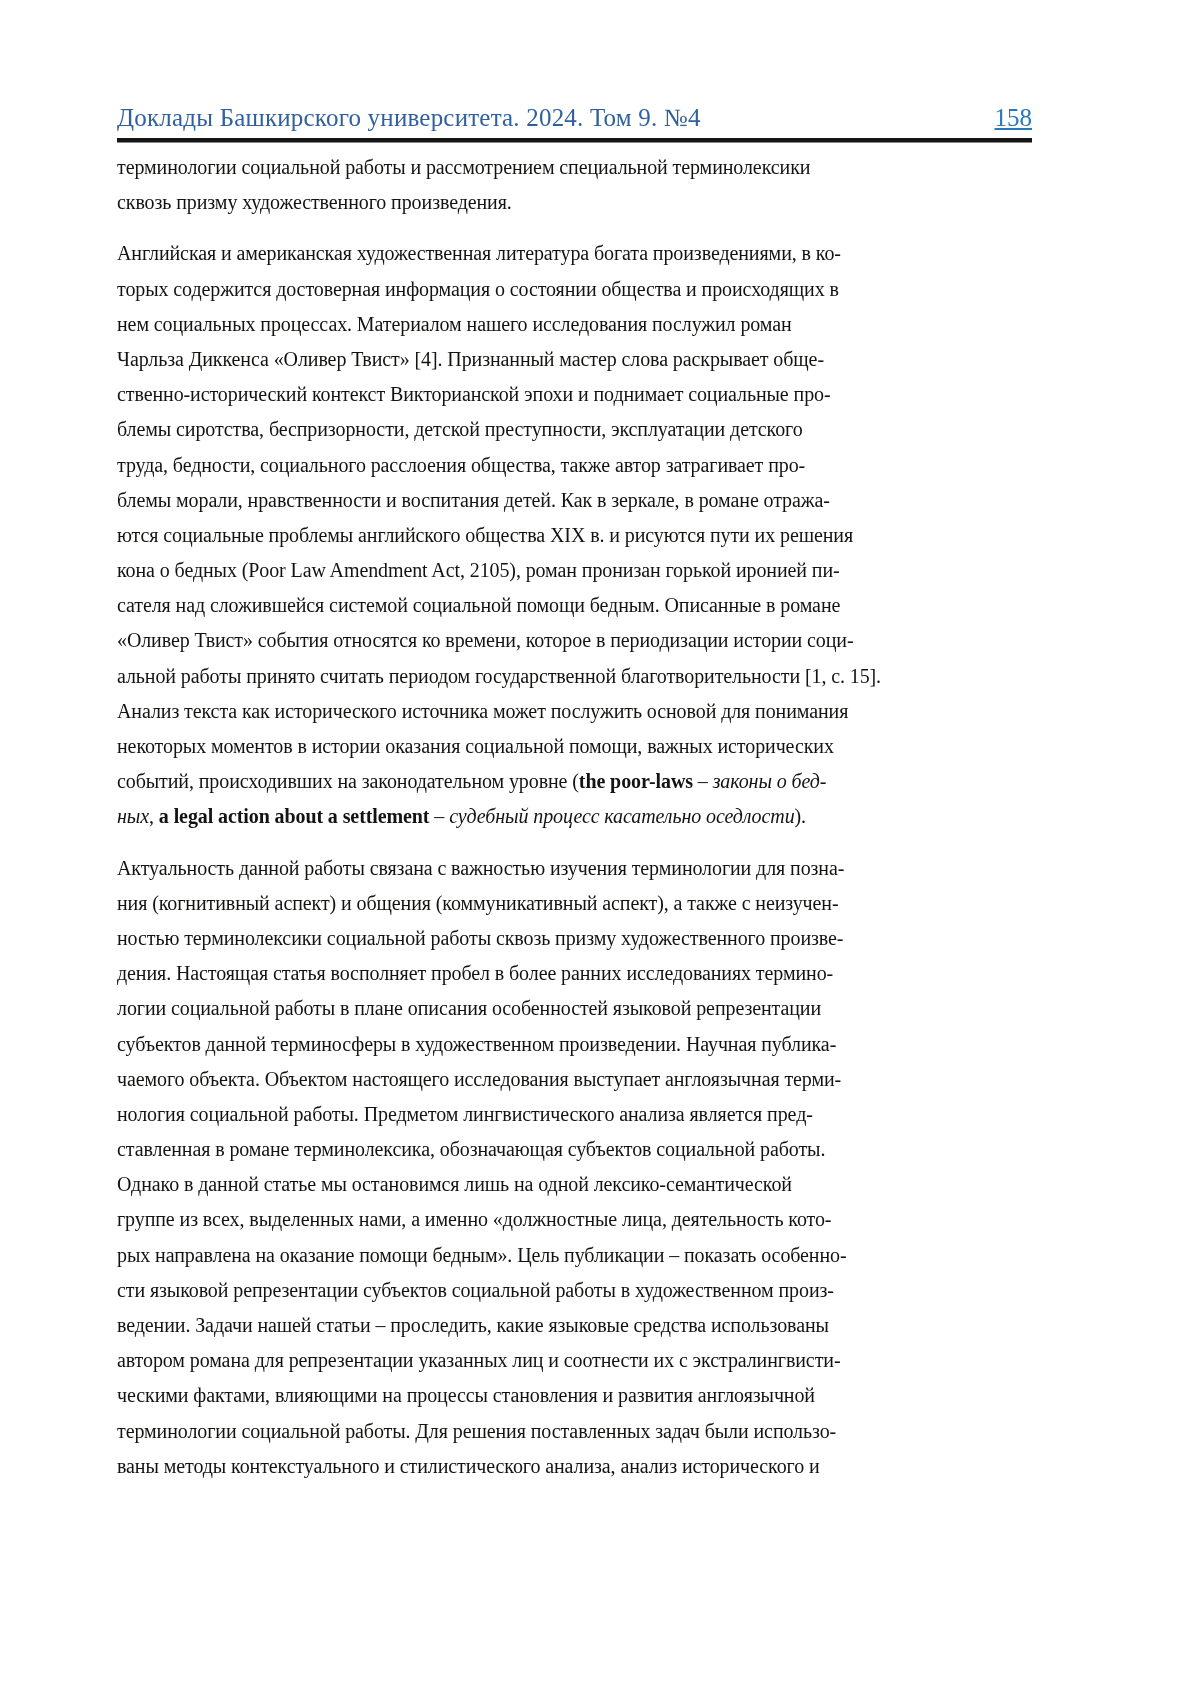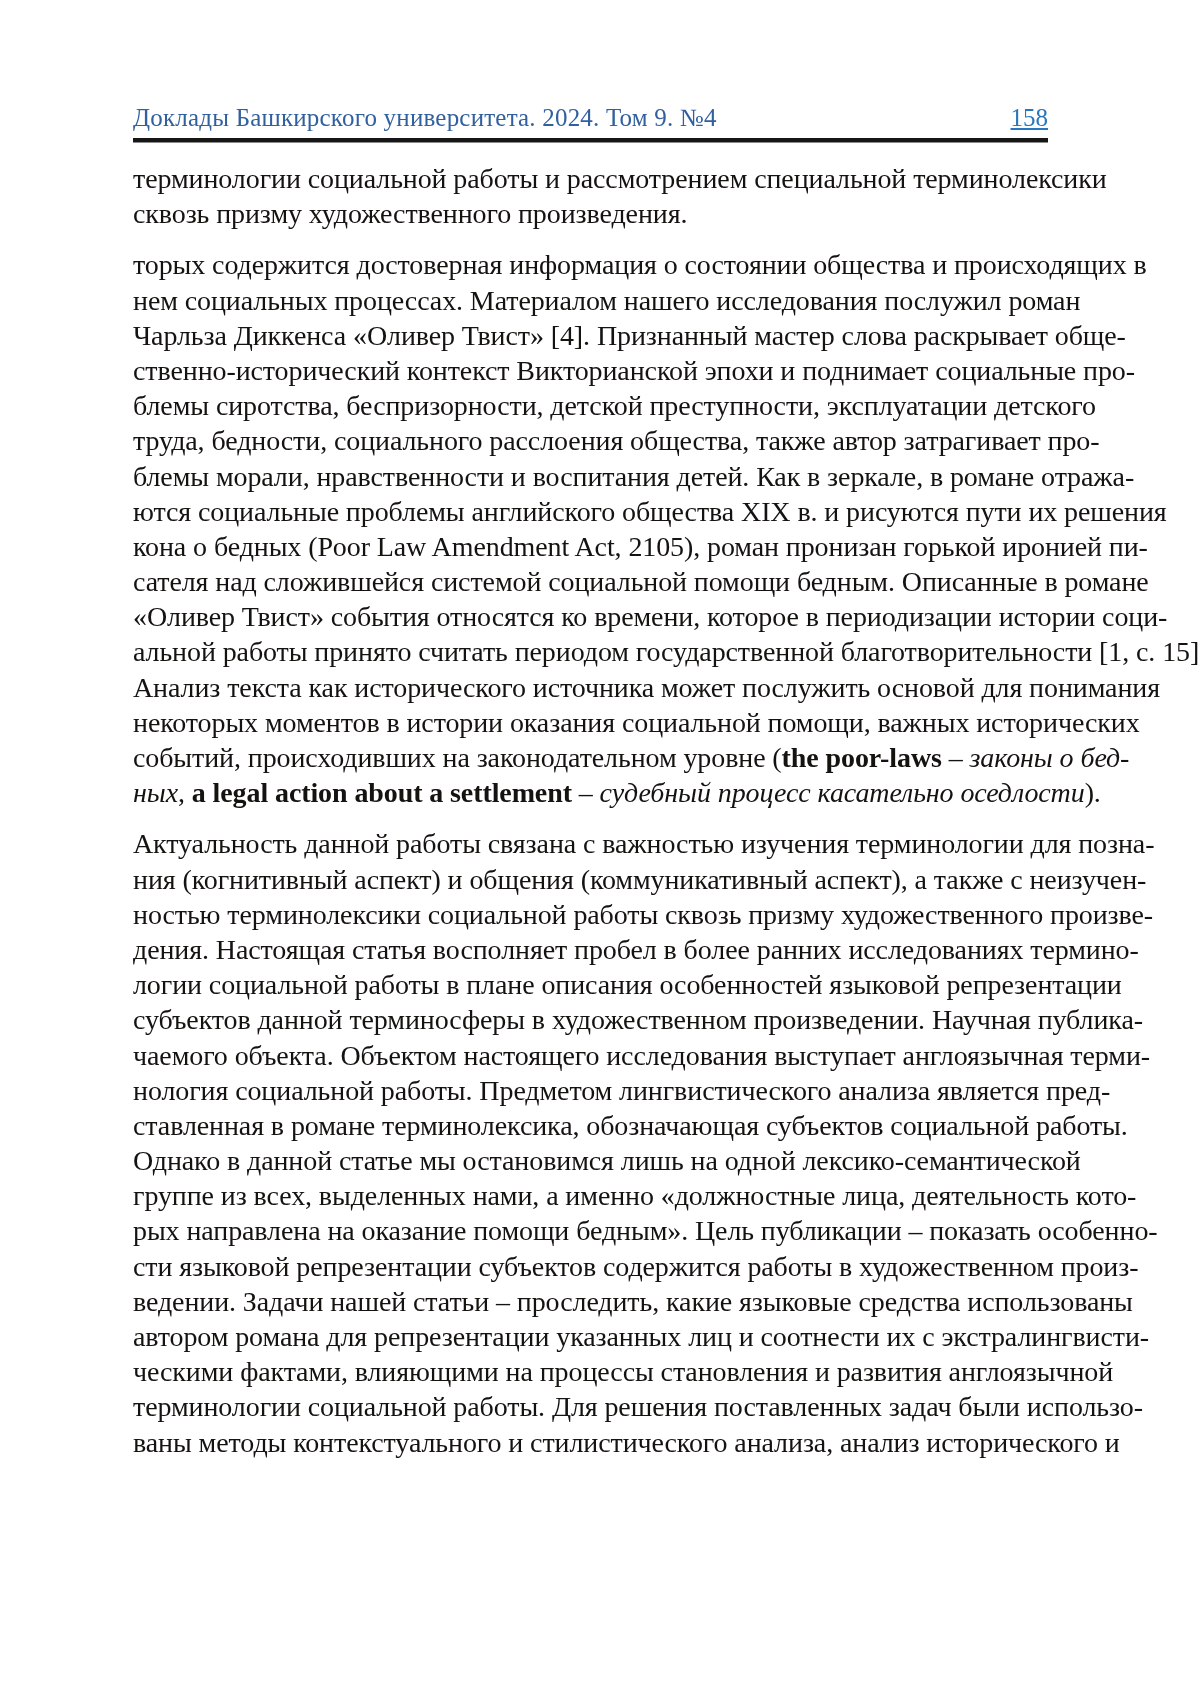--- a/index.html
+++ b/index.html
@@ -14,21 +14,21 @@
     position:relative;
     width:1200px;
     height:1697px;
     background:var(--page-bg);
     overflow:hidden;
     font-family:"Liberation Serif", serif;
     color:var(--text-color);
   }
   .content{
     position:absolute;
-    left:133px;
+    left:117px;
     top:103px;
     width:934px;
   }
   .header-row{
     display:flex;
     justify-content:space-between;
     align-items:baseline;
     width:915px;
     font-size:25px;
     line-height:30px;
@@ -43,22 +43,22 @@
     text-decoration:underline;
   }
   .header-rule{
     width:915px;
     height:4px;
     margin-top:5px;
     background:var(--rule-color);
     border-bottom:1px solid #8a8a8a;
   }
   .article-body{
-    margin-top:18px;
-    font-size:28px;
+    margin-top:7px;
+    font-size:20px;
   }
   .paragraph{
     margin:0 0 16px 0;
   }
   .text-line{
     height:35.2px;
     line-height:35.2px;
     white-space:nowrap;
     letter-spacing:-0.1px;
   }
@@ -75,20 +75,21 @@
       <span class="journal-title">Доклады Башкирского университета. 2024. Том 9. №4</span>
       <span class="page-number">158</span>
     </div>
     <div class="header-rule"></div>
     <div class="article-body">
         <div class="paragraph">
           <div class="text-line"><span class="run-n">терминологии социальной работы и рассмотрением специальной терминолексики</span></div>
           <div class="text-line"><span class="run-n">сквозь призму художественного произведения.</span></div>
         </div>
         <div class="paragraph">
+          <div class="text-line"><span class="run-n">Английская и американская художественная литература богата произведениями, в ко-</span></div>
           <div class="text-line"><span class="run-n">торых содержится достоверная информация о состоянии общества и происходящих в</span></div>
           <div class="text-line"><span class="run-n">нем социальных процессах. Материалом нашего исследования послужил роман</span></div>
           <div class="text-line"><span class="run-n">Чарльза Диккенса «Оливер Твист» [4]. Признанный мастер слова раскрывает обще-</span></div>
           <div class="text-line"><span class="run-n">ственно-исторический контекст Викторианской эпохи и поднимает социальные про-</span></div>
           <div class="text-line"><span class="run-n">блемы сиротства, беспризорности, детской преступности, эксплуатации детского</span></div>
           <div class="text-line"><span class="run-n">труда, бедности, социального расслоения общества, также автор затрагивает про-</span></div>
           <div class="text-line"><span class="run-n">блемы морали, нравственности и воспитания детей. Как в зеркале, в романе отража-</span></div>
           <div class="text-line"><span class="run-n">ются социальные проблемы английского общества XIX в. и рисуются пути их решения</span></div>
           <div class="text-line"><span class="run-n">кона о бедных (Poor Law Amendment Act, 2105), роман пронизан горькой иронией пи-</span></div>
           <div class="text-line"><span class="run-n">сателя над сложившейся системой социальной помощи бедным. Описанные в романе</span></div>
@@ -105,21 +106,21 @@
           <div class="text-line"><span class="run-n">ностью терминолексики социальной работы сквозь призму художественного произве-</span></div>
           <div class="text-line"><span class="run-n">дения. Настоящая статья восполняет пробел в более ранних исследованиях термино-</span></div>
           <div class="text-line"><span class="run-n">логии социальной работы в плане описания особенностей языковой репрезентации</span></div>
           <div class="text-line"><span class="run-n">субъектов данной терминосферы в художественном произведении. Научная публика-</span></div>
           <div class="text-line"><span class="run-n">чаемого объекта. Объектом настоящего исследования выступает англоязычная терми-</span></div>
           <div class="text-line"><span class="run-n">нология социальной работы. Предметом лингвистического анализа является пред-</span></div>
           <div class="text-line"><span class="run-n">ставленная в романе терминолексика, обозначающая субъектов социальной работы.</span></div>
           <div class="text-line"><span class="run-n">Однако в данной статье мы остановимся лишь на одной лексико-семантической</span></div>
           <div class="text-line"><span class="run-n">группе из всех, выделенных нами, а именно «должностные лица, деятельность кото-</span></div>
           <div class="text-line"><span class="run-n">рых направлена на оказание помощи бедным». Цель публикации – показать особенно-</span></div>
-          <div class="text-line"><span class="run-n">сти языковой репрезентации субъектов содержится работы в художественном произ-</span></div>
+          <div class="text-line"><span class="run-n">сти языковой репрезентации субъектов социальной работы в художественном произ-</span></div>
           <div class="text-line"><span class="run-n">ведении. Задачи нашей статьи – проследить, какие языковые средства использованы</span></div>
           <div class="text-line"><span class="run-n">автором романа для репрезентации указанных лиц и соотнести их с экстралингвисти-</span></div>
           <div class="text-line"><span class="run-n">ческими фактами, влияющими на процессы становления и развития англоязычной</span></div>
           <div class="text-line"><span class="run-n">терминологии социальной работы. Для решения поставленных задач были использо-</span></div>
           <div class="text-line"><span class="run-n">ваны методы контекстуального и стилистического анализа, анализ исторического и</span></div>
         </div>
       </div>
   </div>
 </div>
 

